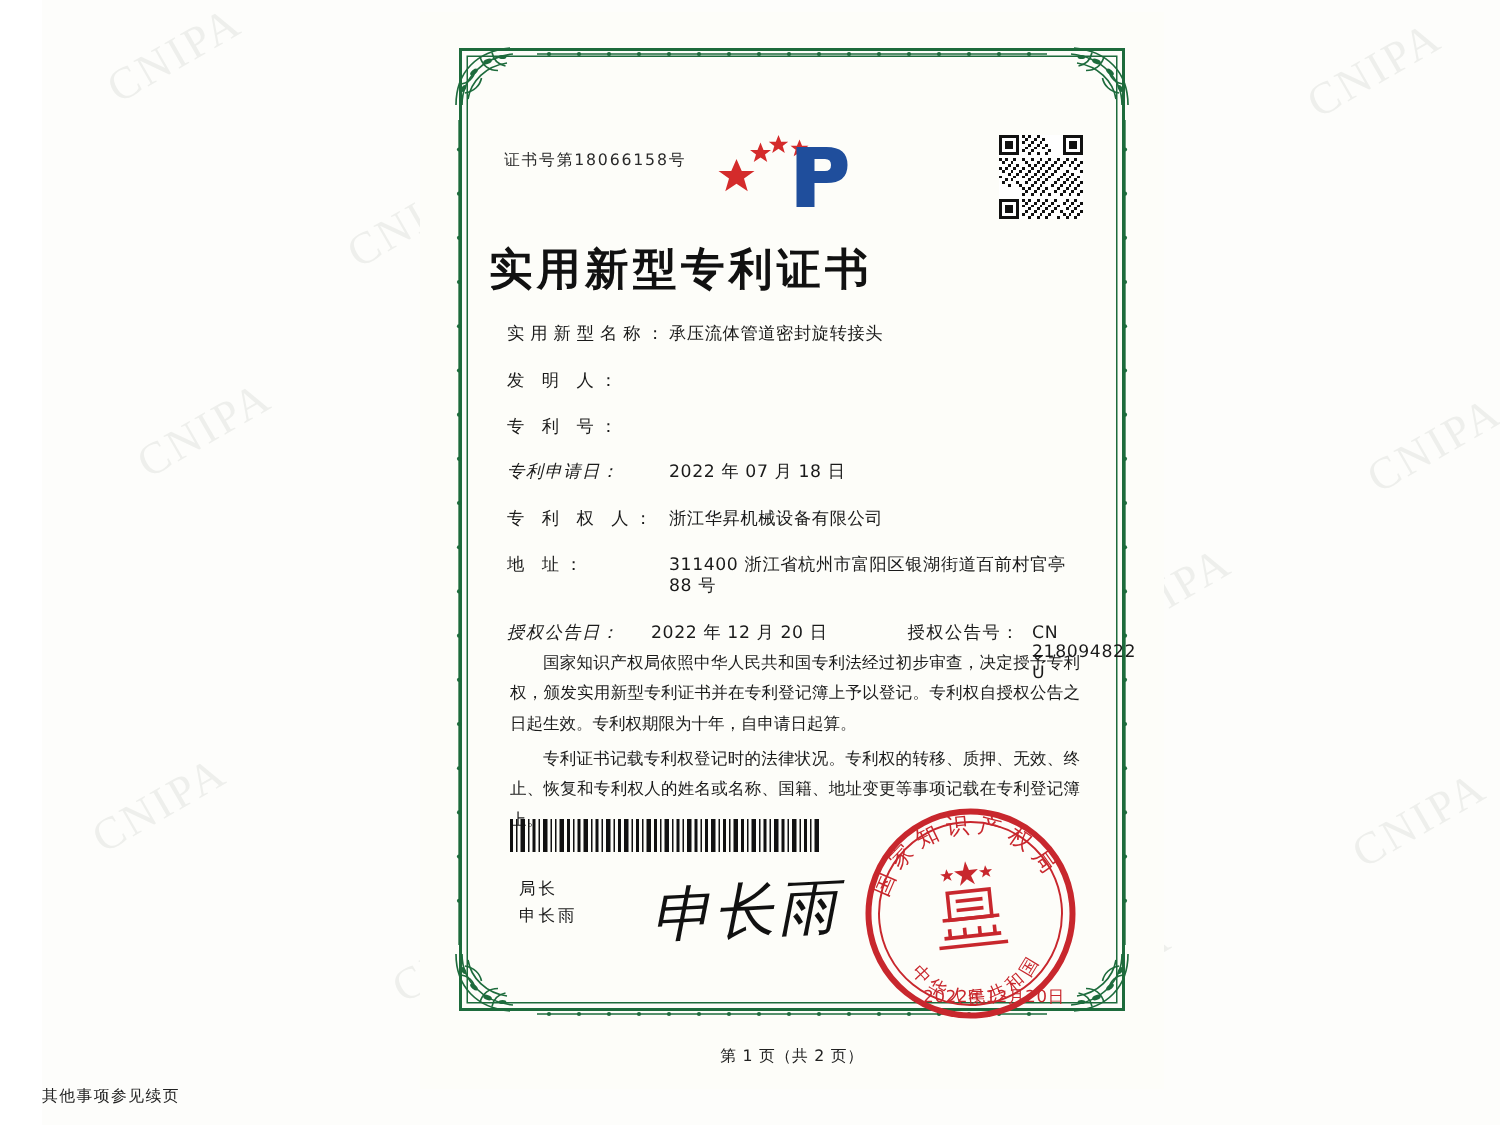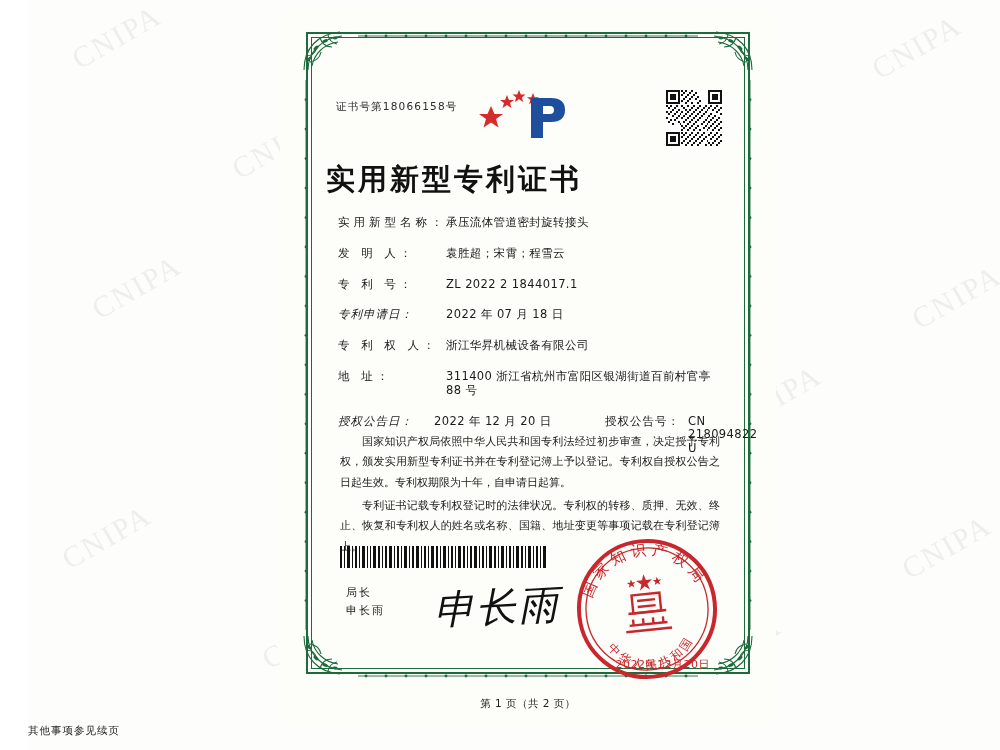--- a/index.html
+++ b/index.html
@@ -709,25 +709,23 @@
 
       <div class="title">实用新型专利证书</div>
 
       <div class="fields">
         <div class="f-row">
           <div class="f-label">实用新型名称：</div>
           <div class="f-value">承压流体管道密封旋转接头</div>
         </div>
         <div class="f-row">
           <div class="f-label">发    明    人：</div>
-          <div class="f-value">袁胜超；宋霄；程雪云</div>
         </div>
         <div class="f-row">
           <div class="f-label">专    利    号：</div>
-          <div class="f-value">ZL 2022 2 1844017.1</div>
         </div>
         <div class="f-row">
           <div class="f-label tight">专利申请日：</div>
           <div class="f-value">2022 年 07 月 18 日</div>
         </div>
         <div class="f-row">
           <div class="f-label">专 利 权 人：</div>
           <div class="f-value">浙江华昇机械设备有限公司</div>
         </div>
         <div class="f-row">

